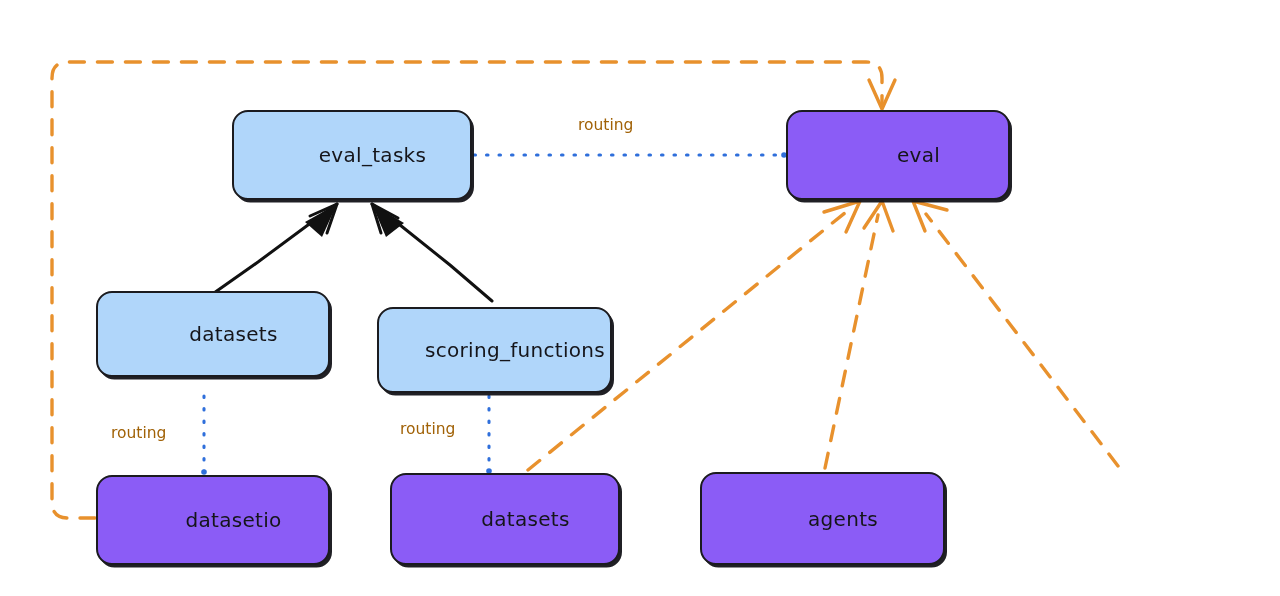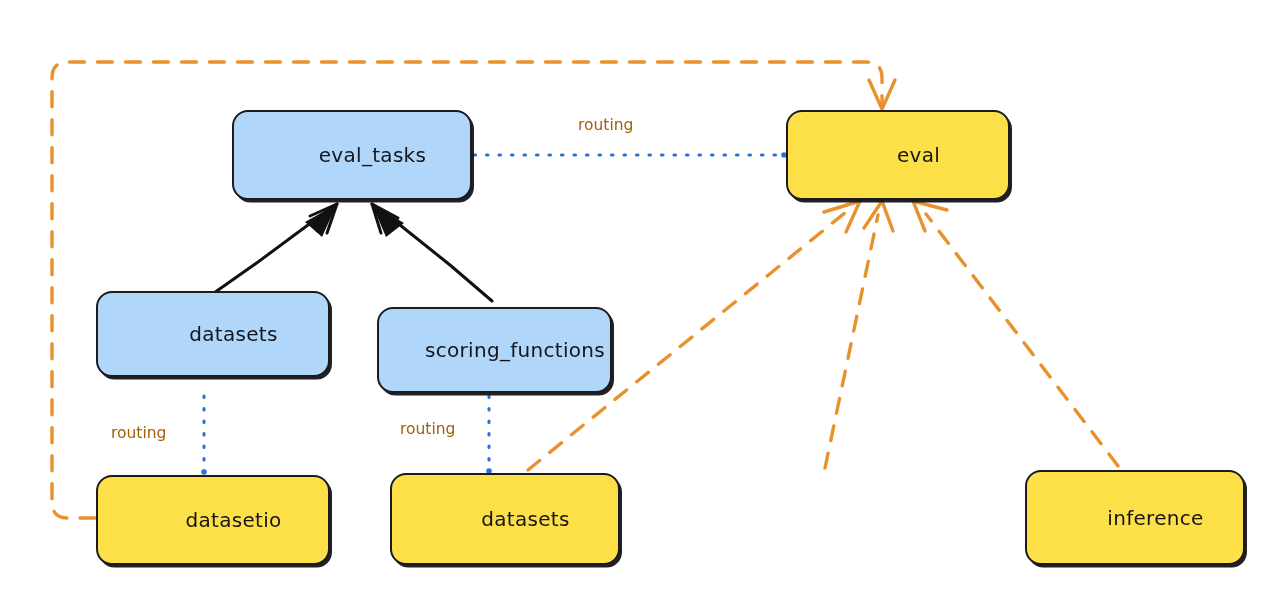--- a/index.html
+++ b/index.html
@@ -36,21 +36,21 @@
     justify-content: center;
     text-align: center;
     font-family: "DejaVu Sans", sans-serif;
     font-size: 20px;
     letter-spacing: 0.3px;
     color: #15151a;
     box-shadow: 2.5px 3px 0 -0.5px rgba(20,20,25,0.95);
     padding-left: 41px;
   }
   .node.blue  { background: #b0d6fa; }
-  .node.green { background: #fde047; }
+  .node.green { background: #8b5cf6; }
   .node .label {
     display: block;
     line-height: 1.1;
     padding: 0 6px;
   }
   .edge-label {
     position: absolute;
     font-family: "DejaVu Sans", sans-serif;
     font-size: 15.5px;
     color: #a16207;
@@ -129,24 +129,24 @@
   </div>
 
   <div class="node blue" style="left:377px; top:307px; width:235px; height:86px;">
     <span class="label">scoring_functions</span>
   </div>
 
   <div class="node green" style="left:390px; top:473px; width:230px; height:92px;">
     <span class="label">datasets</span>
   </div>
 
+  <div class="node green" style="left:700px; top:472px; width:245px; height:93px;">
+    <span class="label">agents</span>
+  </div>
 
-  <div class="node green" style="left:1025px; top:470px; width:220px; height:95px;">
-    <span class="label">inference</span>
-  </div>
 
   <div class="edge-label" style="left:578px; top:116px;">routing</div>
 
   <div class="edge-label" style="left:111px; top:424px;">routing</div>
 
   <div class="edge-label" style="left:400px; top:420px;">routing</div>
 
 </div>
 
 </body></html>

